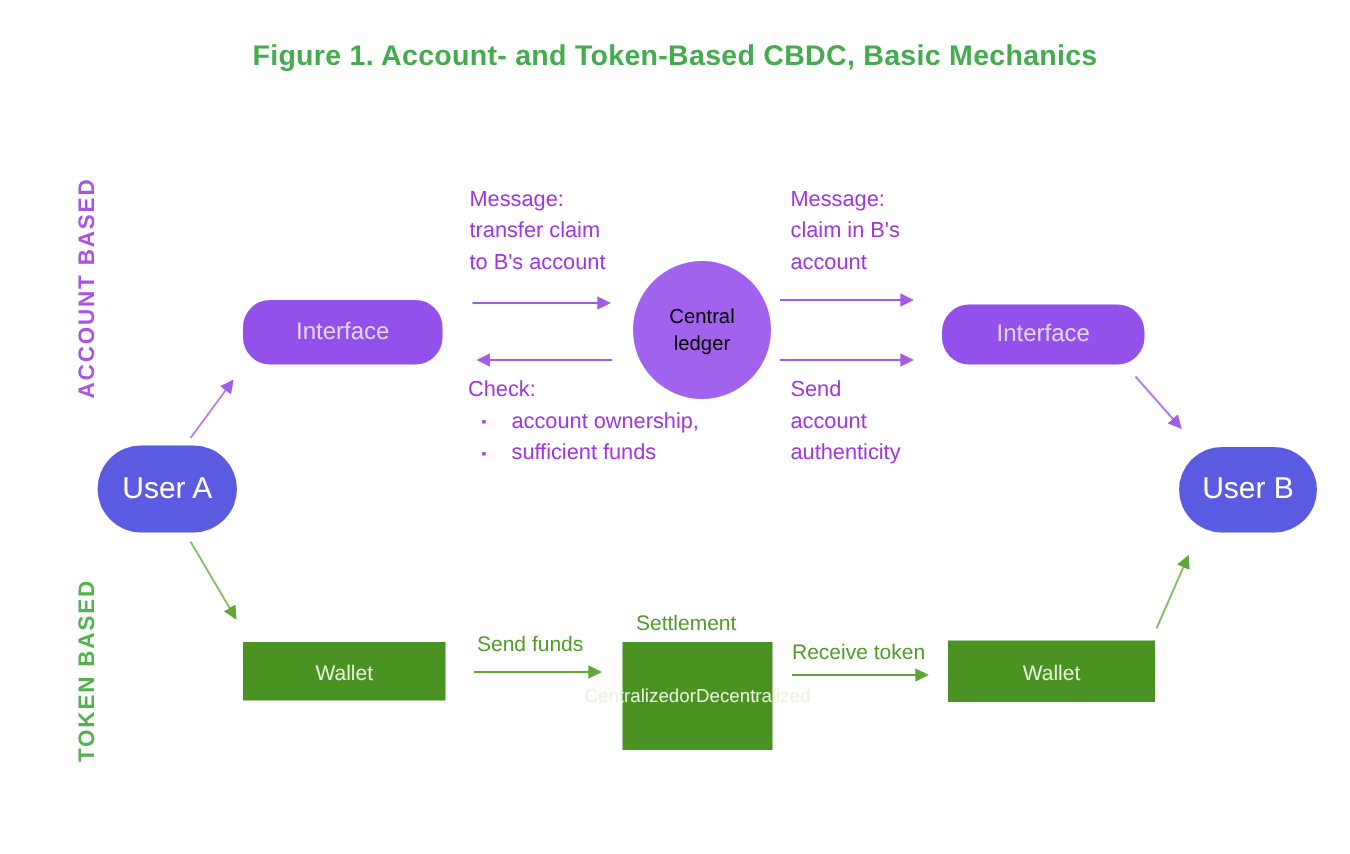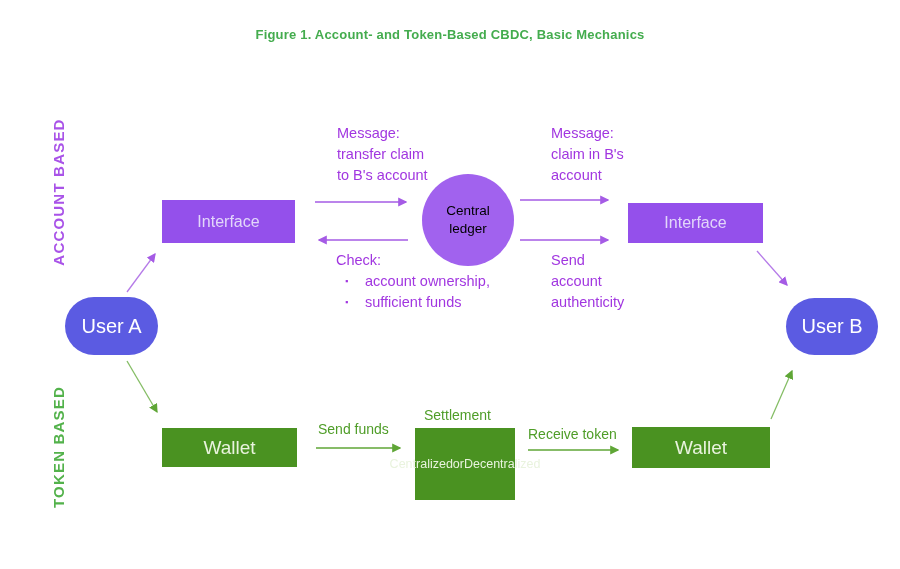--- a/index.html
+++ b/index.html
@@ -2,61 +2,61 @@
 <html><head>
 <meta charset="utf-8">
 <style>
   html,body { margin:0; padding:0; background:#ffffff; }
   .canvas {
     position:relative; width:900px; height:569px; background:#ffffff;
     font-family:"Liberation Sans", sans-serif; overflow:hidden;
   }
   .title {
     position:absolute; top:27px; left:0; width:100%; text-align:center;
-    font-size:13px; font-weight:bold; color:#44ac4e; letter-spacing:0.2px;
+    font-size:19px; font-weight:bold; color:#44ac4e; letter-spacing:0.2px;
   }
   .vlabel {
     position:absolute; font-weight:bold; font-size:15px; letter-spacing:1.2px;
     white-space:nowrap; transform:translate(-50%,-50%) rotate(-90deg);
   }
   .vlabel.account { left:58px; top:192px; color:#a953e8; }
   .vlabel.token   { left:58px; top:447px; color:#53b24b; }
 
   .pill {
     position:absolute; background:#5b5be2; color:#ffffff; border-radius:29px;
     display:flex; align-items:center; justify-content:center; font-size:20px;
   }
   .pill.user-a { left:65px;  top:297px; width:93px; height:58px; }
   .pill.user-b { left:786px; top:298px; width:92px; height:57px; }
 
   .pbox {
     position:absolute; background:#9450eb; color:#e2d6fa;
-    display:flex; align-items:center; justify-content:center; font-size:16px;
+    display:flex; align-items:center; justify-content:center; font-size:16px;border-radius:18px;
   }
   .pbox.if-left  { left:162px; top:200px; width:133px; height:43px; }
   .pbox.if-right { left:628px; top:203px; width:135px; height:40px; }
 
   .circle {
     position:absolute; left:422px; top:174px; width:92px; height:92px;
     border-radius:50%; background:#a162ee; color:#000000;
     display:flex; flex-direction:column; align-items:center; justify-content:center;
     font-size:13.5px; line-height:1.35;
   }
 
   .gbox {
     position:absolute; background:#4a9221; color:#e9f3de;
-    display:flex; align-items:center; justify-content:center; font-size:19px;
+    display:flex; align-items:center; justify-content:center; font-size:14px;
   }
   .gbox.wallet-left  { left:162px; top:428px; width:135px; height:39px; }
   .gbox.wallet-right { left:632px; top:427px; width:138px; height:41px; }
   .gbox.settlement   { left:415px; top:428px; width:100px; height:72px;
     flex-direction:row; font-size:12.5px; line-height:1.6; }
 
   .ann { position:absolute; font-size:14.5px; line-height:1.45; }
-  .purple { color:#a136e0;margin-left:24px; }
+  .purple { color:#a136e0; }
   .green  { color:#4f9d28; }
   .ann.msg-left   { left:313px; top:123px; }
   .ann.msg-right  { left:527px; top:123px; }
   .ann.check-left { left:312px; top:250px; }
   .ann.check-right{ left:527px; top:250px; }
   .bullet-row { display:flex; padding-left:6px; }
   .bullet { font-size:9px; line-height:21px; width:20px; text-align:left; padding-left:3px; }
   .ann.send-token      { left:318px; top:419px; font-size:14px; }
   .ann.settlement-label{ left:424px; top:405px; font-size:14px; }
   .ann.receive-token   { left:528px; top:424px; font-size:14px; }

